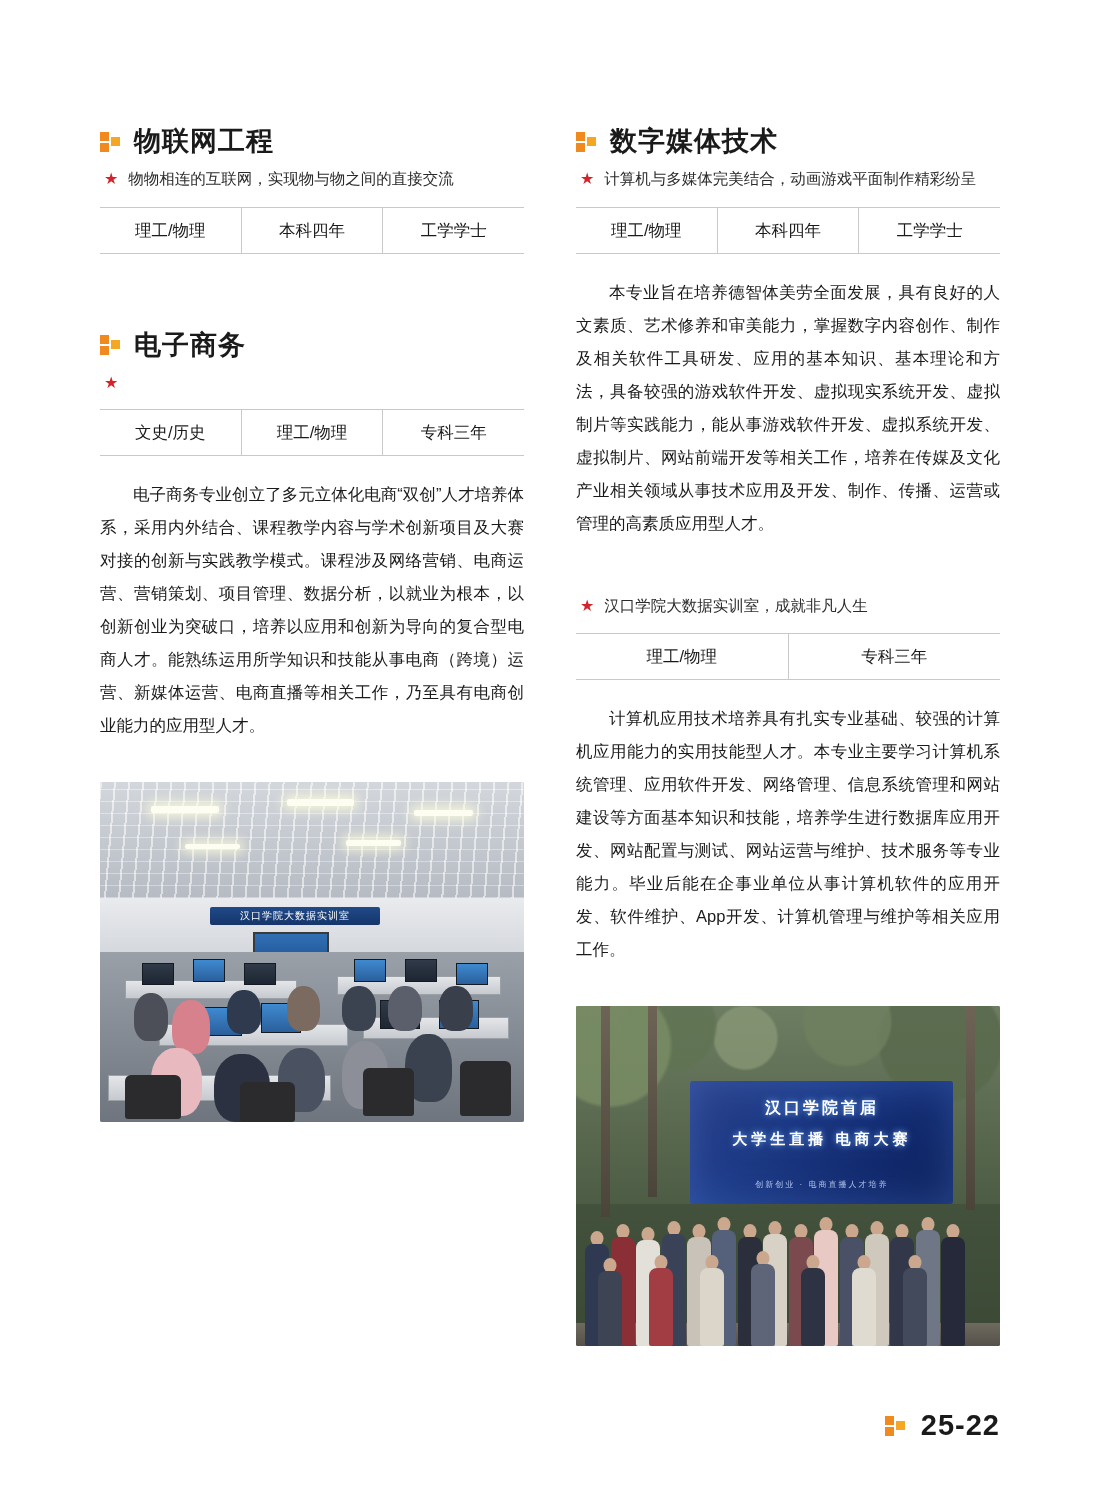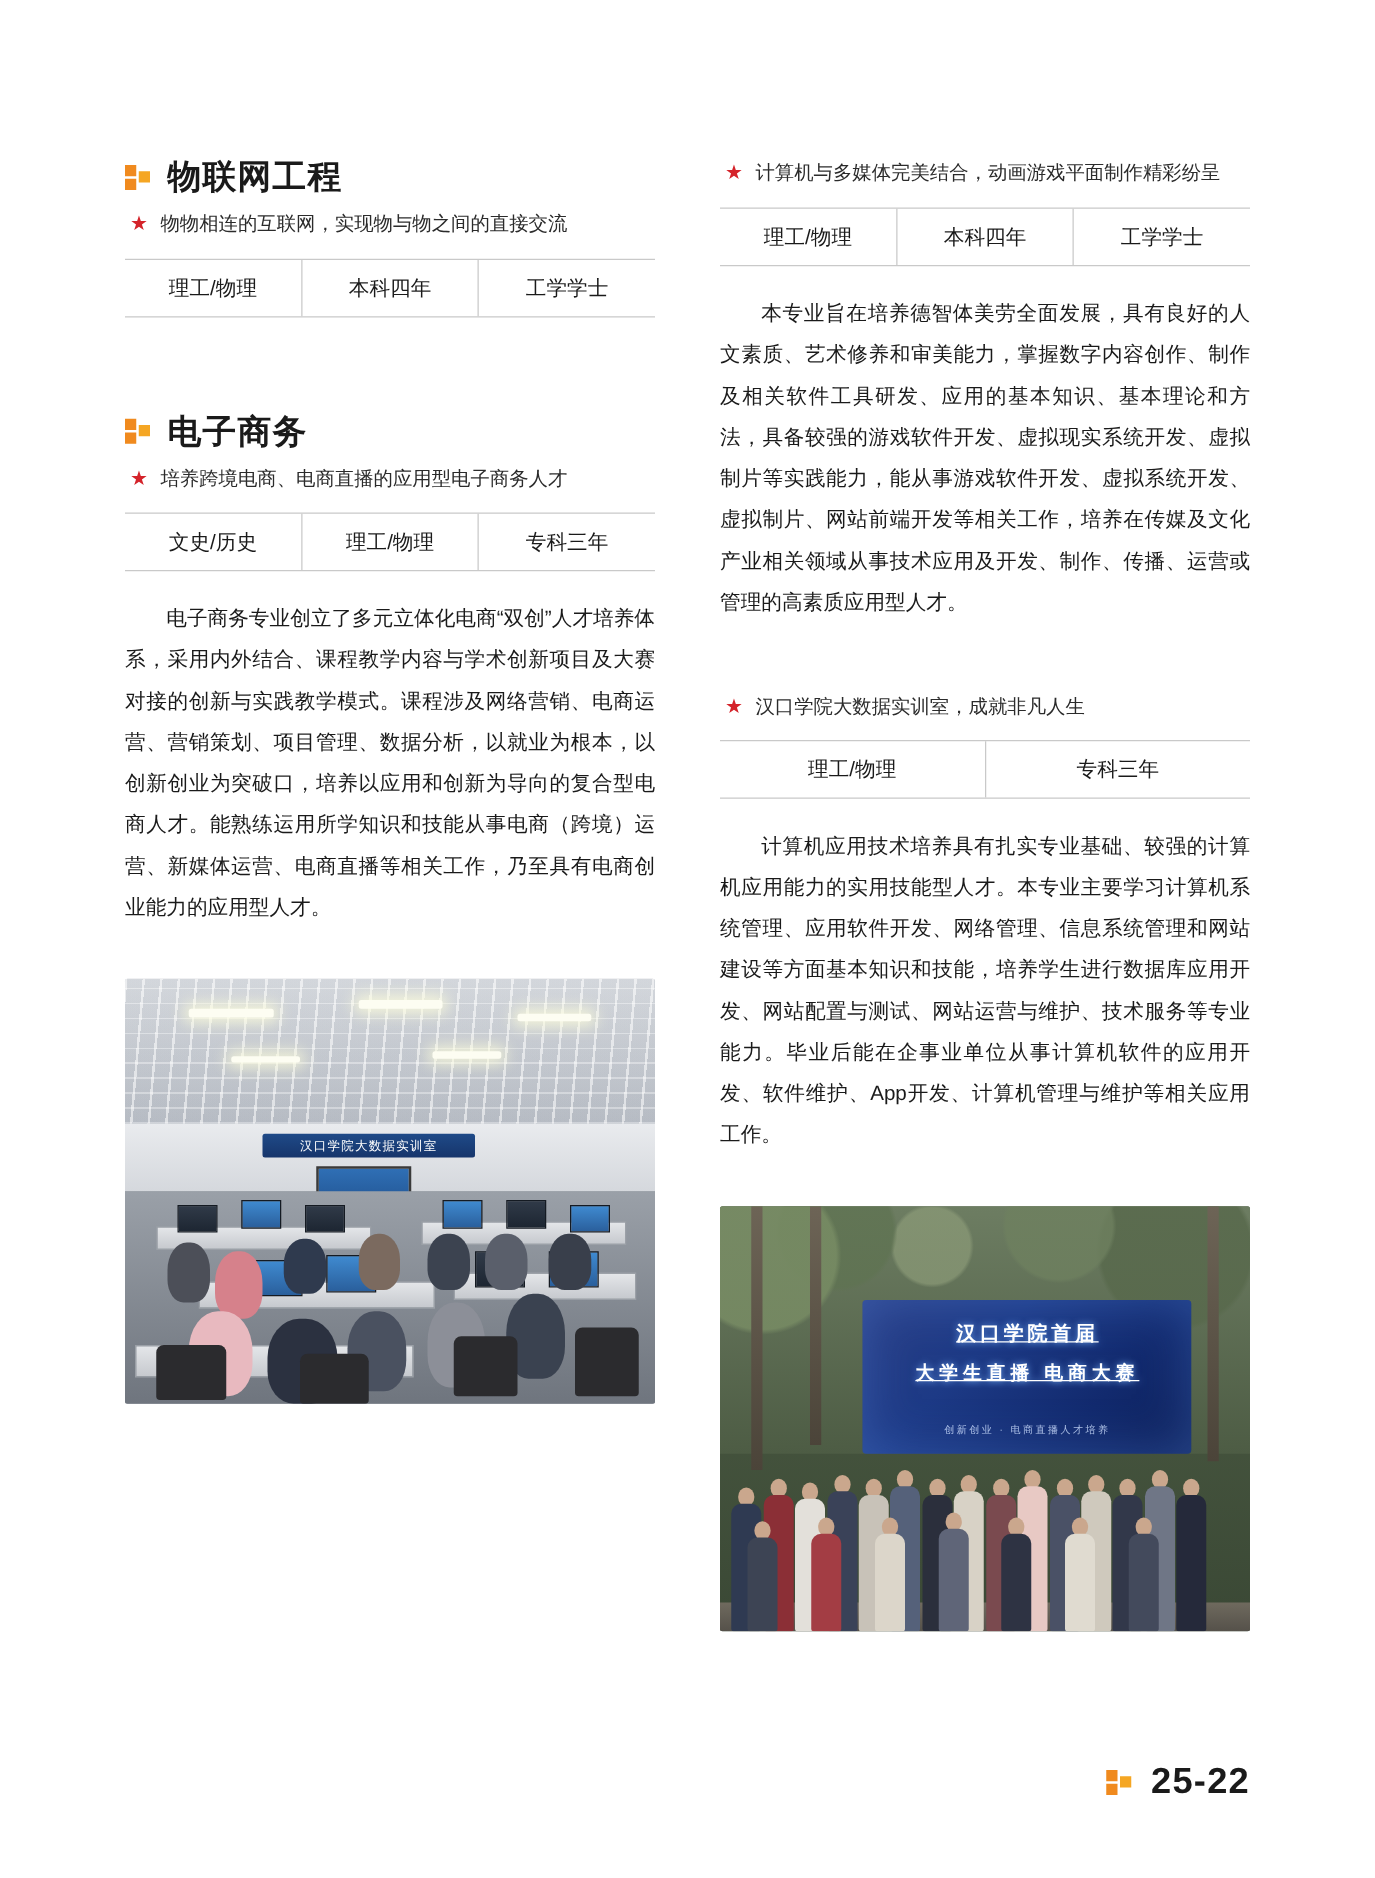--- a/index.html
+++ b/index.html
@@ -199,21 +199,20 @@
   .stage-backdrop {
     position: absolute; left: 27%; top: 22%; width: 62%; height: 36%;
     background: linear-gradient(135deg, #2a3f86 0%, #1d3a86 35%, #122a6e 70%, #0d2059 100%);
     border-radius: 3px;
     box-shadow: inset 0 0 40px rgba(90,140,230,0.35);
   }
   .backdrop-line1, .backdrop-line2 {
     position: absolute; left: 0; width: 100%; text-align: center;
     color: #ffffff; white-space: nowrap; font-weight: bold;
     text-shadow: 0 0 6px rgba(120,180,255,0.9);
-    text-decoration: underline;
   }
   .backdrop-line1 { top: 14%; font-size: 16px; letter-spacing: 3px; }
   .backdrop-line2 { top: 40%; font-size: 15px; letter-spacing: 4px; }
   .backdrop-sub {
     position: absolute; left: 0; top: 70%; width: 100%; text-align: center;
     color: #cfe0ff; font-size: 8px; letter-spacing: 2px; opacity: 0.8; margin-top: 12px;
   }
   .crowd-person {
     position: absolute; bottom: 0;
   }
@@ -284,21 +283,20 @@
         <div class="prog-head">
           <span class="bullet-mark">
             <span class="sq a"></span>
               <span class="sq b"></span>
               <span class="sq c"></span>
           </span>
           <span class="prog-title">电子商务</span>
         </div>
         <div class="prog-tagline">
           <span class="star-icon">★</span>
-          <span>培养跨境电商、电商直播的应用型电子商务人才</span>
         </div>
         <div class="attr-table">
           <div class="attr-cell">文史/历史</div>
           <div class="attr-cell">理工/物理</div>
           <div class="attr-cell">专科三年</div>
         </div>
         <p class="prog-body">电子商务专业创立了多元立体化电商“双创”人才培养体系，采用内外结合、课程教学内容与学术创新项目及大赛对接的创新与实践教学模式。课程涉及网络营销、电商运营、营销策划、项目管理、数据分析，以就业为根本，以创新创业为突破口，培养以应用和创新为导向的复合型电商人才。能熟练运用所学知识和技能从事电商（跨境）运营、新媒体运营、电商直播等相关工作，乃至具有电商创业能力的应用型人才。</p>
       </div>
 
       <div class="photo photo-classroom">
@@ -348,20 +346,28 @@
         <div class="chair" style="left:33%;top:88%;width:13%;height:12%;"></div>
         <div class="chair" style="left:62%;top:84%;width:12%;height:14%;"></div>
         <div class="chair" style="left:85%;top:82%;width:12%;height:16%;"></div>
       </div>
 
     </div>
 
     <div class="col">
 
       <div class="program">
+        <div class="prog-head">
+          <span class="bullet-mark">
+            <span class="sq a"></span>
+              <span class="sq b"></span>
+              <span class="sq c"></span>
+          </span>
+          <span class="prog-title">数字媒体技术</span>
+        </div>
         <div class="prog-tagline">
           <span class="star-icon">★</span>
           <span>计算机与多媒体完美结合，动画游戏平面制作精彩纷呈</span>
         </div>
         <div class="attr-table">
           <div class="attr-cell">理工/物理</div>
           <div class="attr-cell">本科四年</div>
           <div class="attr-cell">工学学士</div>
         </div>
         <p class="prog-body">本专业旨在培养德智体美劳全面发展，具有良好的人文素质、艺术修养和审美能力，掌握数字内容创作、制作及相关软件工具研发、应用的基本知识、基本理论和方法，具备较强的游戏软件开发、虚拟现实系统开发、虚拟制片等实践能力，能从事游戏软件开发、虚拟系统开发、虚拟制片、网站前端开发等相关工作，培养在传媒及文化产业相关领域从事技术应用及开发、制作、传播、运营或管理的高素质应用型人才。</p>

